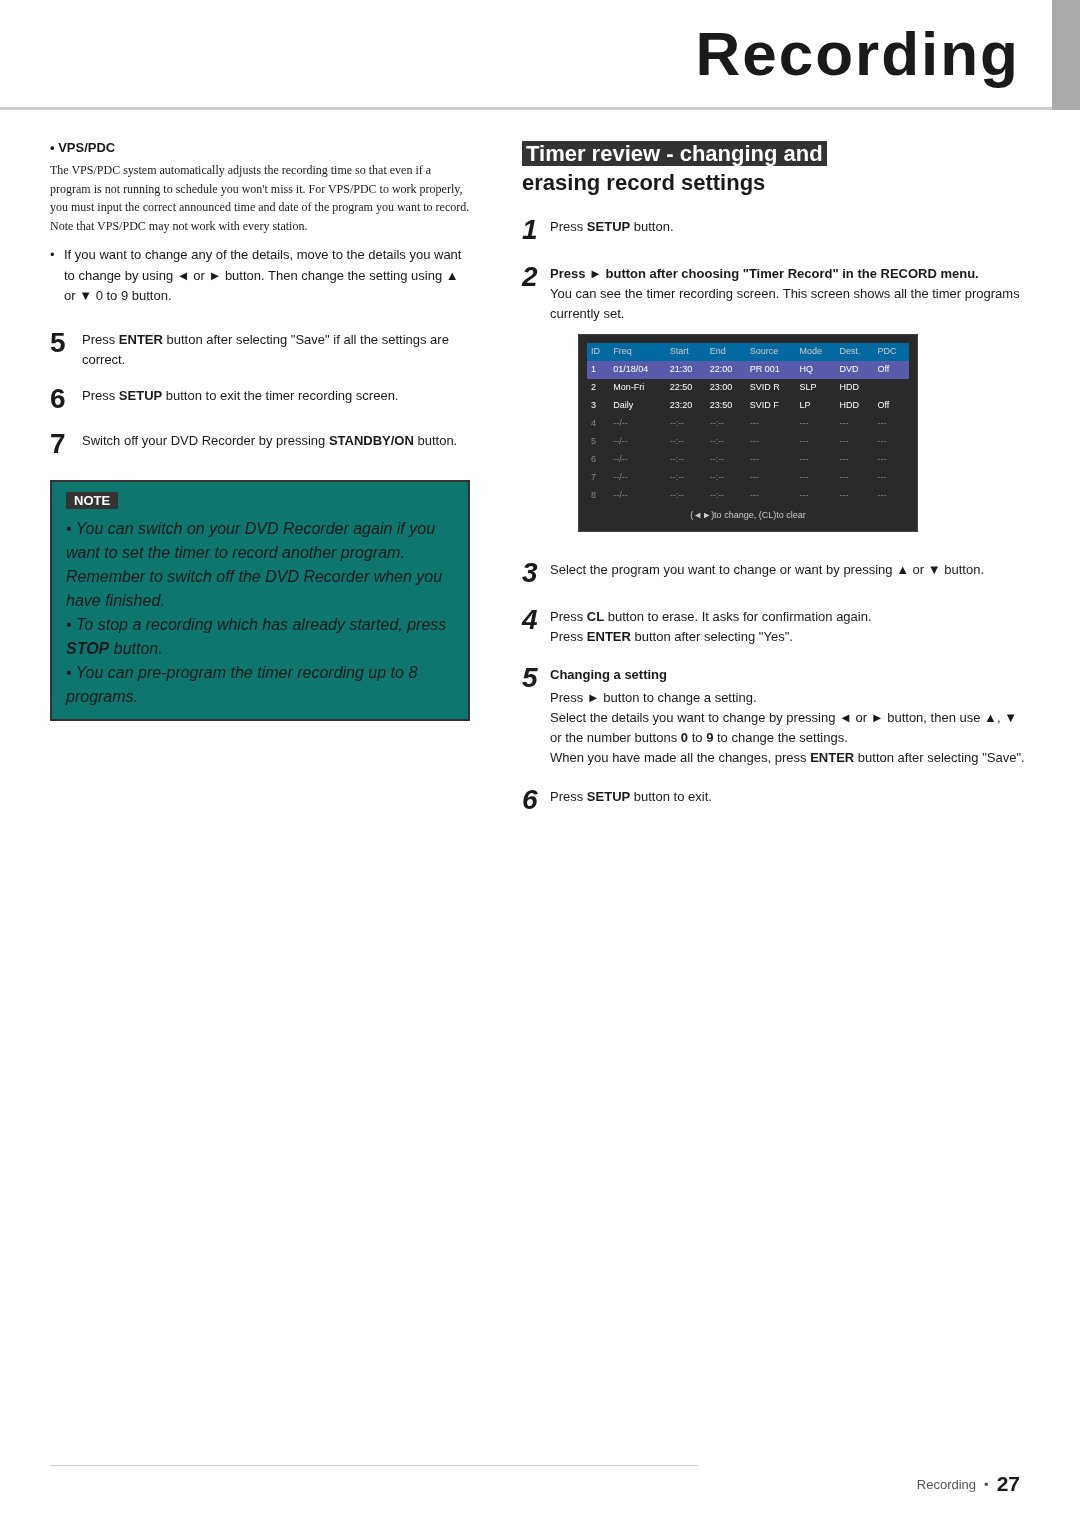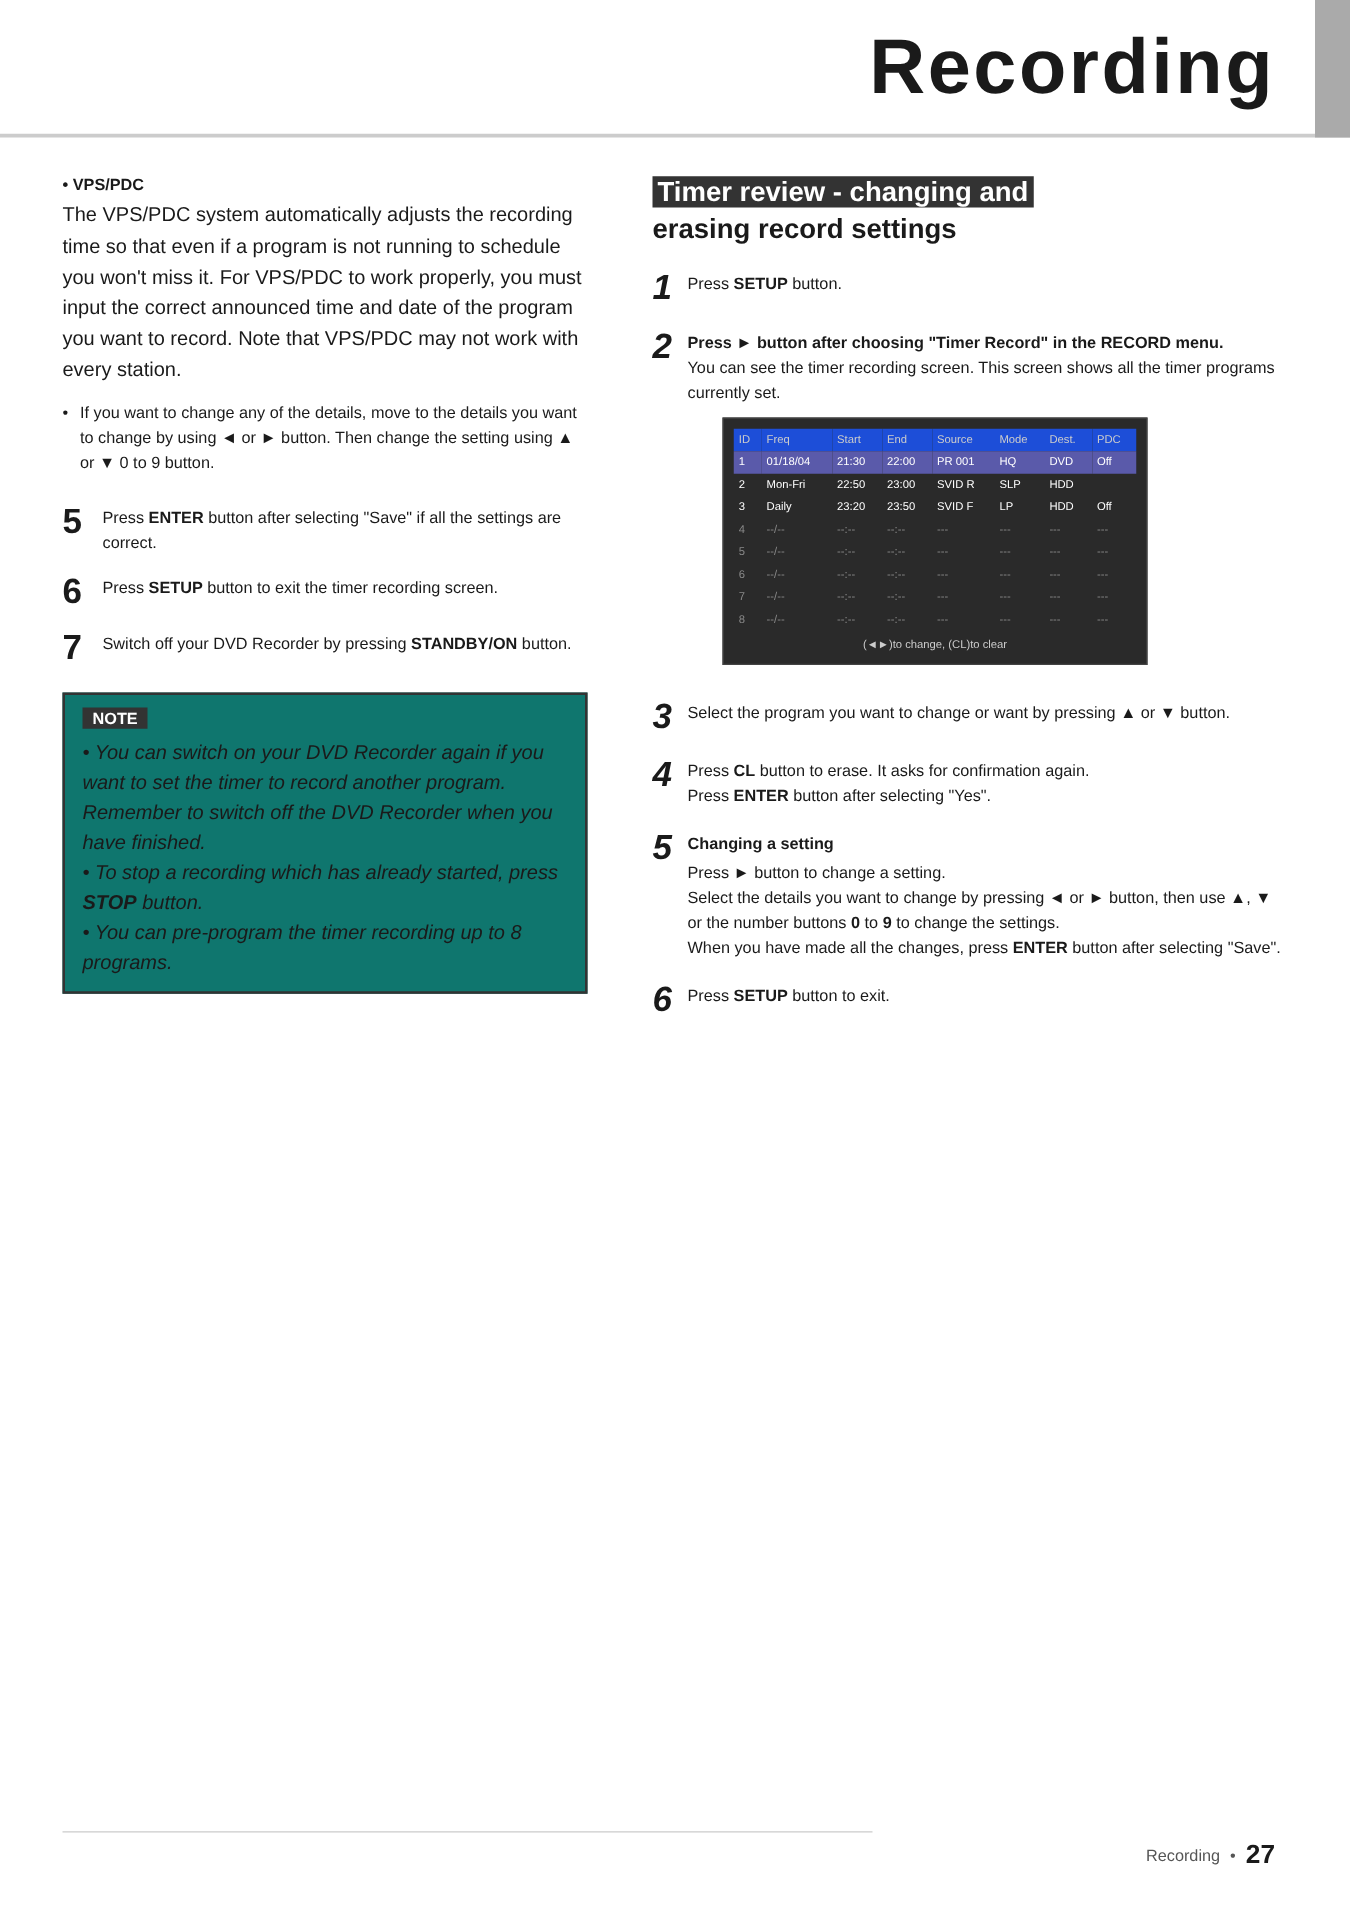--- a/index.html
+++ b/index.html
@@ -60,23 +60,24 @@
     
     .vps-section {
       margin-bottom: 24px;
     }
     .vps-title {
       font-weight: bold;
       font-size: 13px;
       margin-bottom: 6px;
     }
     .vps-text {
-      font-size: 16px;
+      font-size: 12px;
       line-height: 1.55;
       margin-bottom: 10px;
+      font-family: Liberation Serif, serif;
     }
 
     .bullet-item {
       font-size: 13px;
       line-height: 1.55;
       margin-bottom: 10px;
       padding-left: 14px;
       position: relative;
     }
     .bullet-item::before {
@@ -177,21 +178,21 @@
       width: 340px;
       border: 1px solid #444;
     }
     .timer-table {
       width: 100%;
       border-collapse: collapse;
       font-size: 9px;
       color: #fff;
     }
     .timer-table th {
-      background: #1d4ed8;
+      background: #0369a1;
       padding: 2px 4px;
       text-align: left;
       font-weight: normal;
       color: #ccc;
     }
     .timer-table td {
       padding: 2px 4px;
       color: #fff;
       font-size: 9px;
     }

